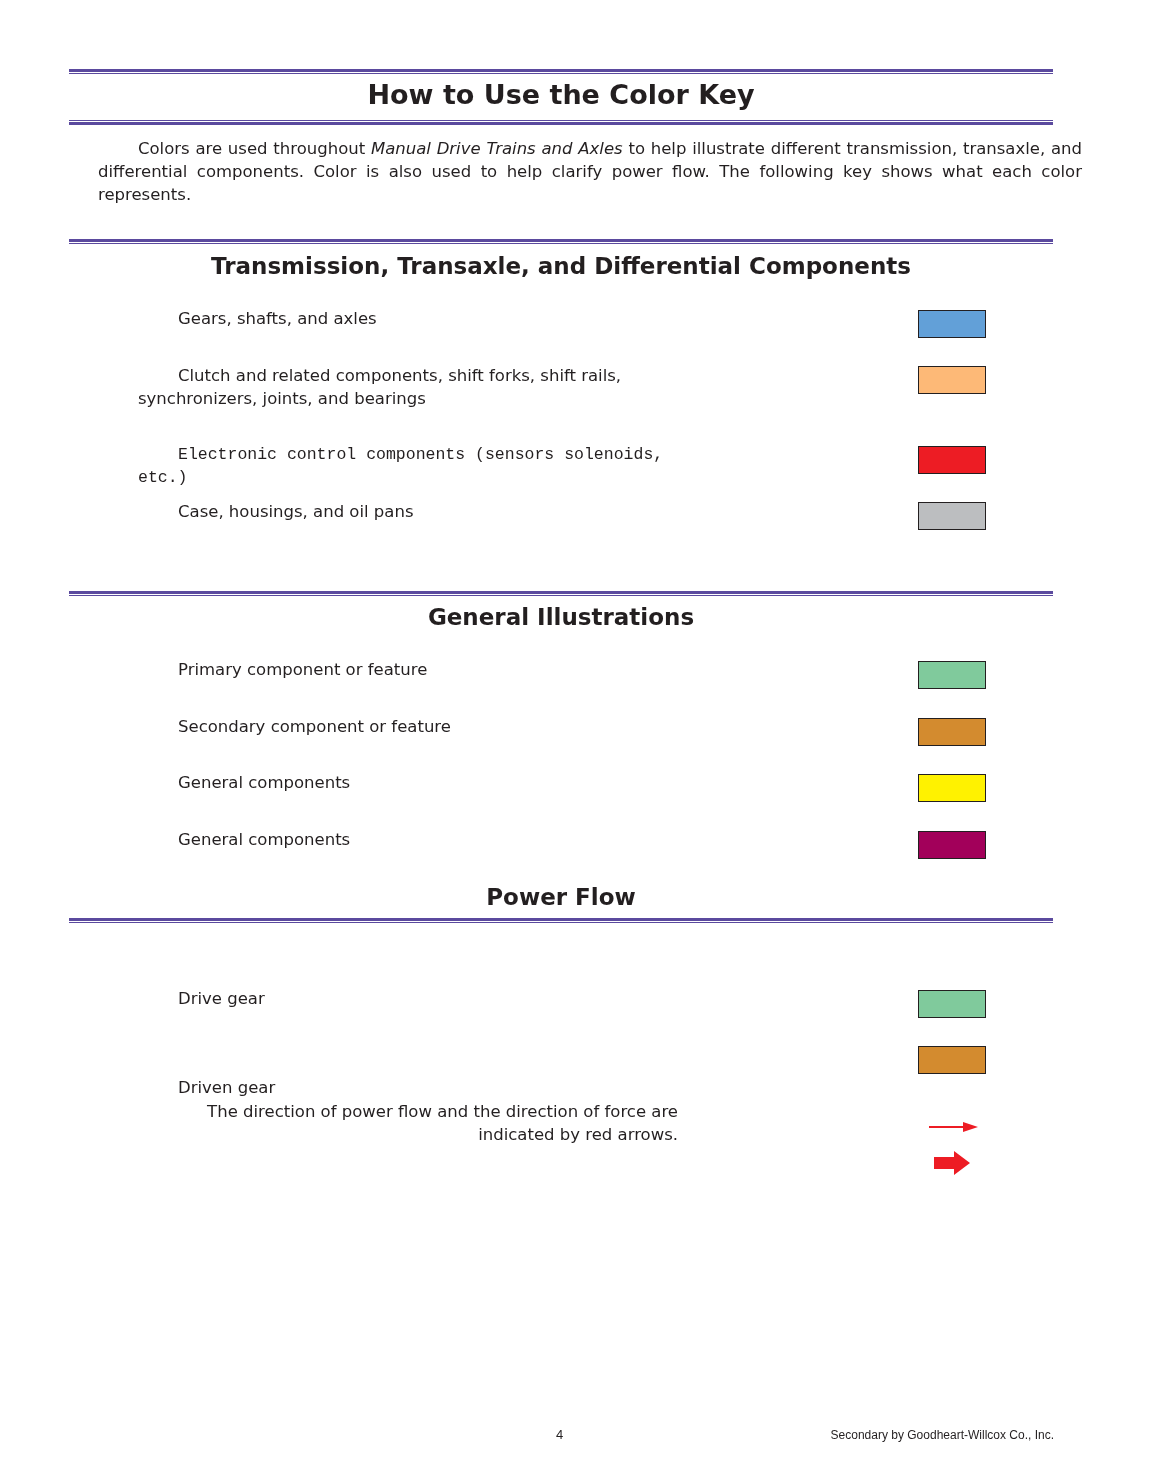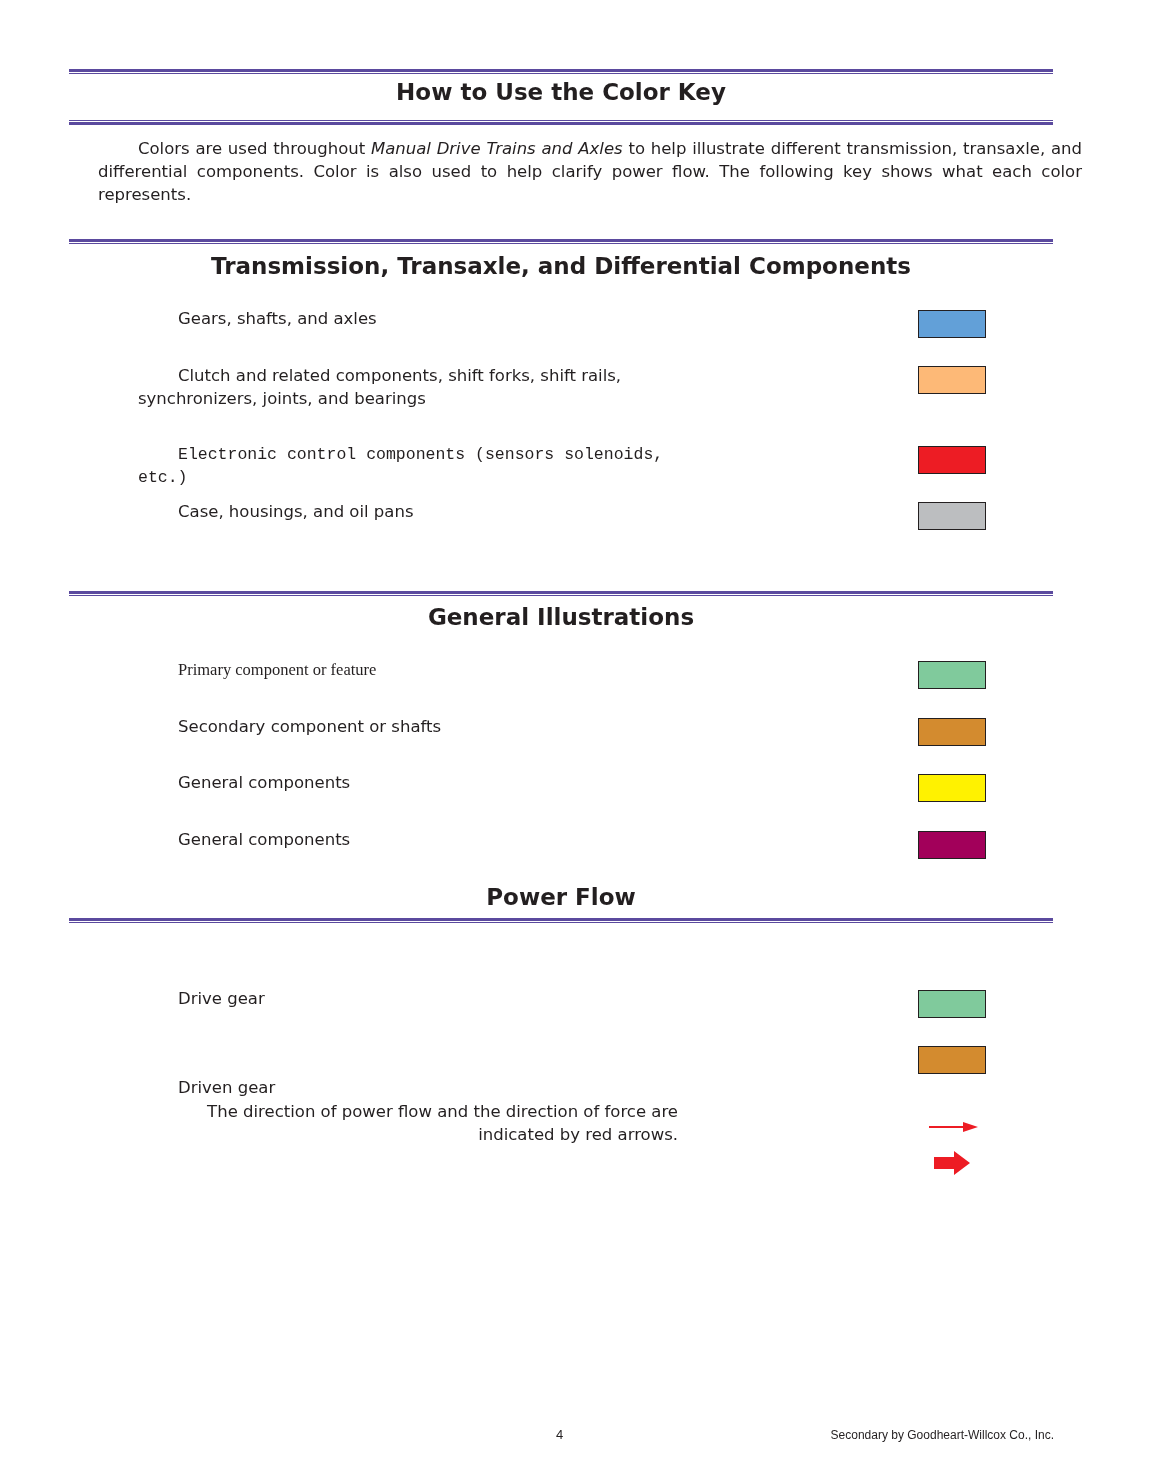--- a/index.html
+++ b/index.html
@@ -2,21 +2,21 @@
 <html><head>
 <meta charset="utf-8">
 <style>
   html, body { margin: 0; padding: 0; background: #ffffff; }
   body { width: 1156px; height: 1479px; position: relative; font-family: "DejaVu Sans", sans-serif; color: #231f20; overflow: hidden; }
   .rule { position: absolute; left: 69px; width: 984px; height: 5px; }
   .rule .thick { height: 3px; background: #5b4a9e; }
   .rule .thin { height: 1px; background: #5b4a9e; margin-top: 1px; }
   .rule-bottom .thin { margin-top: 0; margin-bottom: 1px; }
   .title { position: absolute; left: 69px; width: 984px; text-align: center; font-weight: bold; color: #231f20; }
-  .main-title { top: 79px; font-size: 23px; }
+  .main-title { top: 79px; font-size: 27px; }
   .sec-title { font-size: 23px; }
   .intro { position: absolute; left: 69px; top: 137px; width: 984px; font-size: 16.5px; line-height: 23px; text-align: justify; text-indent: 40px; margin-left: 29px; }
   .item { position: absolute; left: 138px; width: 560px; font-size: 16.5px; line-height: 23px; text-indent: 40px; }
   .swatch { position: absolute; left: 918px; width: 66px; height: 26px; border: 1px solid #231f20; }
   .footer-page { position: absolute; left: 556px; top: 1427px; font-size: 13px; font-family: "Liberation Sans", sans-serif; }
   .footer-copy { position: absolute; right: 102px; top: 1428px; font-size: 12px; font-family: "Liberation Sans", sans-serif; }
   .arrow { position: absolute; }
 </style>
 </head>
 <body>
@@ -50,24 +50,24 @@
 
 <div class="item" style="top:500px;">Case, housings, and oil pans</div>
 <div class="swatch" style="top:502px; background:#bcbec0;"></div>
 
 <div class="rule" style="top:591px;">
     <div class="thick"></div>
     <div class="thin"></div>
   </div>
 <div class="title sec-title" style="top:604px;">General Illustrations</div>
 
-<div class="item" style="top:658px;font-family:Liberation Serif, serif;">Primary component or feature</div>
+<div class="item" style="top:658px;">Primary component or feature</div>
 <div class="swatch" style="top:661px; background:#80ca9c;"></div>
 
-<div class="item" style="top:715px;">Secondary component or shafts</div>
+<div class="item" style="top:715px;">Secondary component or feature</div>
 <div class="swatch" style="top:718px; background:#d38b2f;"></div>
 
 <div class="item" style="top:771px;">General components</div>
 <div class="swatch" style="top:774px; background:#fff200;"></div>
 
 <div class="item" style="top:828px;">General components</div>
 <div class="swatch" style="top:831px; background:#a2005a;"></div>
 
 <div class="rule" style="top:918px;">
     <div class="thick"></div>

